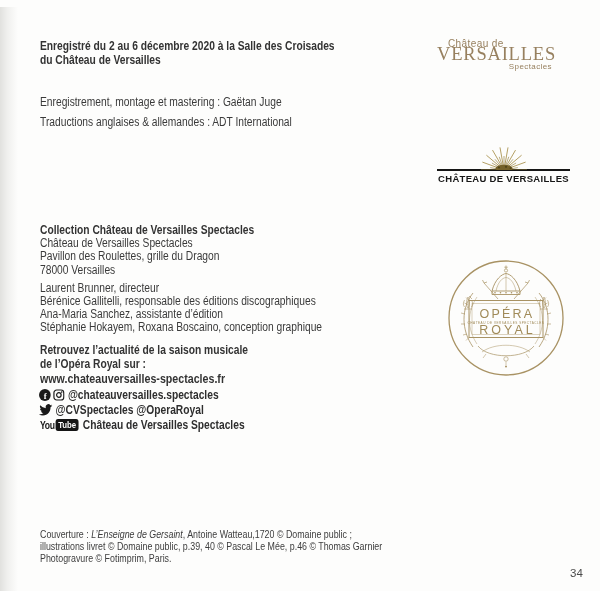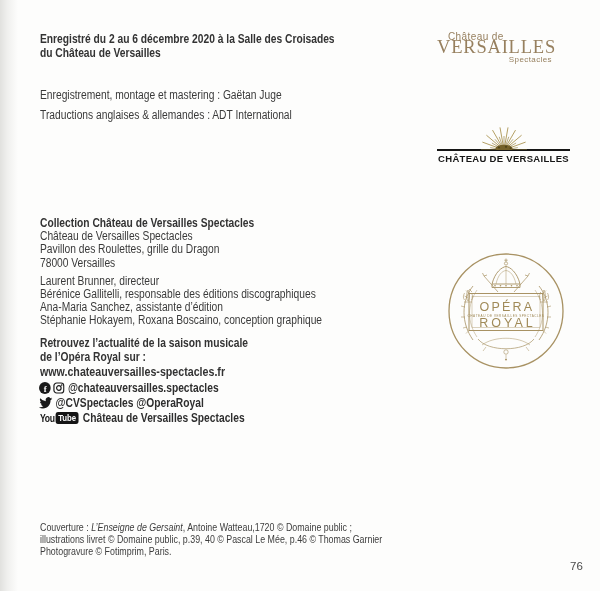--- a/index.html
+++ b/index.html
@@ -2,21 +2,21 @@
 <html><head>
 <meta charset="utf-8">
 <style>
   html,body{margin:0;padding:0;}
   body{
     width:600px;height:591px;position:relative;overflow:hidden;
     background:#fdfdfc;
     font-family:"Liberation Sans","DejaVu Sans",sans-serif;
     color:#3a3a3a;
   }
-  .page{position:absolute;inset:0;}
+  .page{position:absolute;inset:0;margin-top:7px;}
   .scan-edge{
     position:absolute;left:0;top:0;width:18px;height:100%;
     background:linear-gradient(90deg,#dadad7 0%,#ececea 40%,#fdfdfc 100%);
     opacity:.8;
   }
   
   .squeeze{
     position:absolute;left:40px;top:0;width:560px;height:591px;
     transform:scaleX(0.82);transform-origin:0 0;
   }
@@ -35,21 +35,21 @@
   
   .spectacles-logo{position:absolute;left:437px;top:31px;width:134px;height:34px;color:#97805f;}
   .sp-top{position:absolute;left:11px;top:0;font-size:10px;letter-spacing:.4px;}
   .sp-main{
     position:absolute;left:0;top:6px;white-space:nowrap;
     font-family:"Liberation Serif","DejaVu Serif",serif;
     font-size:18.5px;letter-spacing:.8px;
   }
   .sp-sub{position:absolute;right:19px;top:24px;font-size:8px;letter-spacing:.4px;}
   
-  .chateau-logo{position:absolute;left:437px;top:124px;width:133px;text-align:center;}
+  .chateau-logo{position:absolute;left:437px;top:137px;width:133px;text-align:center;}
   .chateau-logo svg{display:block;margin:0 auto -1px auto;}
   .rule{height:0;border-top:2px solid #161616;}
   .ch-label{
     margin-top:2px;font-size:9.5px;font-weight:bold;letter-spacing:.3px;
     color:#161616;white-space:nowrap;
   }
   .opera-logo{position:absolute;left:446px;top:251px;}
   .pagenum{position:absolute;left:570px;top:560px;font-size:11.5px;color:#4a4a4a;}
 </style>
 </head>
@@ -189,14 +189,14 @@
 
       <rect x="23" y="42.5" width="74" height="37" stroke-width="1"></rect>
       <rect x="26" y="45.5" width="68" height="31" stroke-width="0.4"></rect>
       <path stroke-width="0.5" d="M23 42.5 l-3 -3 M97 42.5 l3 -3 M23 79.5 l-3 3 M97 79.5 l3 3"></path>
     </g>
     <text x="61" y="60" text-anchor="middle" fill="#a08a58" font-family="Liberation Sans, sans-serif" font-size="12.5" letter-spacing="2.2">OPÉRA</text>
     <text x="60" y="65.5" text-anchor="middle" fill="#a08a58" font-family="Liberation Sans, sans-serif" font-size="3.1" letter-spacing="0.5">CHÂTEAU DE VERSAILLES SPECTACLES</text>
     <text x="61.5" y="75.5" text-anchor="middle" fill="#a08a58" font-family="Liberation Sans, sans-serif" font-size="12.5" letter-spacing="3">ROYAL</text>
   </svg>
 
-  <div class="pagenum">76</div>
+  <div class="pagenum">34</div>
 </div>
 
 </body></html>

